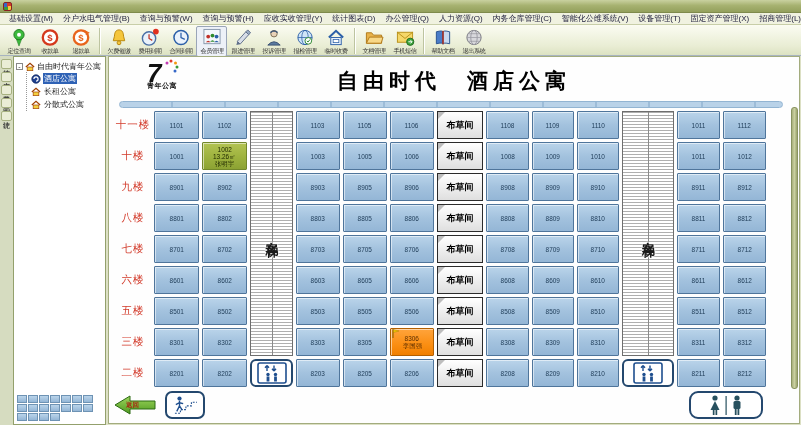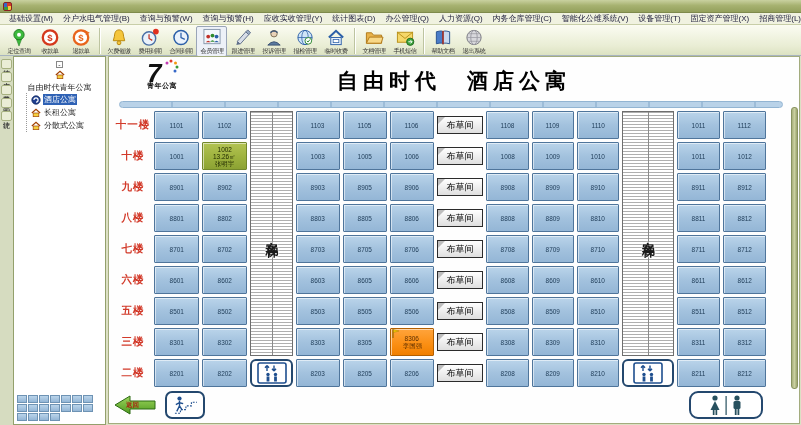--- a/index.html
+++ b/index.html
@@ -34,21 +34,21 @@
   
   .vtabs { position:absolute; left:0; top:56px; width:13px; bottom:0; background:#D6DCC0;
     display:flex; flex-direction:column; gap:3px; padding-top:3px; align-items:center; }
   .vtab { writing-mode:vertical-rl; font-size:7px; color:#333; background:#EAEDD6;
     border:1px solid #A6B080; border-radius:2px; padding:4px 0; width:11px; text-align:center; cursor:pointer; }
 
   
   .sidebar { position:absolute; left:13px; top:56px; width:93px; bottom:0; background:#FFFFFF;
     border:1px solid #93A06C; }
   .tree { padding:4px 2px; font-size:8px; color:#222; }
-  .tree-root { display:flex; align-items:center; gap:2px; white-space:nowrap;flex-direction:column; }
+  .tree-root { display:flex; align-items:center; gap:2px; white-space:nowrap; }
   .expander { width:7px; height:7px; border:1px solid #888; background:#fff; font-size:7px; line-height:5px;
     text-align:center; color:#333; flex:0 0 auto; }
   .tree-kids { margin-left:10px; border-left:1px dotted #999; }
   .tree-item { display:flex; align-items:center; gap:2px; padding:1px 0 1px 4px; white-space:nowrap; cursor:pointer; }
   .tree-item .tlbl { padding:0 1px; }
   .tree-item.selected .tlbl { background:#2F62B5; color:#fff; }
   .ticn { width:10px; height:10px; flex:0 0 auto; }
   .ticn svg { width:100%; height:100%; }
 
   .minimap { position:absolute; left:3px; bottom:3px; display:flex; flex-direction:column; gap:1px; }
@@ -72,34 +72,34 @@
     background:repeating-linear-gradient(90deg,#B9D2E8 0 51px,#9DBCD8 51px 53px); }
 
   .vstrip { position:absolute; right:1px; top:50px; bottom:34px; width:7px; border-radius:3px;
     background:linear-gradient(90deg,#A8B07C,#C9CfA0 50%,#9AA36C); border:1px solid #899360; cursor:pointer; }
 
   
   .grid { position:absolute; left:6px; top:54px; display:grid;
     grid-template-columns:36px 45px 45px 43px 44px 44px 44px 46px 43px 42px 42px 52px 43px 43px;
     grid-auto-rows:28px; column-gap:3px; row-gap:3px; }
   .floor-label { display:flex; align-items:center; justify-content:center;
-    color:#D23A2A; font-weight:bold; font-size:10.5px; letter-spacing:1px; }
+    color:#D23A2A; font-weight:normal; font-size:10.5px; letter-spacing:1px; }
   .room-cell { position:relative; border:1px solid #4F759B; border-radius:1px;
     background:linear-gradient(180deg,#BAD4EA 0%,#A3C2DE 50%,#94B6D6 100%);
     box-shadow:inset 1px 1px 0 rgba(255,255,255,.55);
     display:flex; flex-direction:column; align-items:center; justify-content:center;
     font-size:7px; color:#23405C; cursor:pointer; line-height:7px; }
   .room-cell.green { background:linear-gradient(180deg,#B3C352 0%,#9DB23E 55%,#8CA233 100%); border-color:#72872B; color:#222B00; }
   .room-cell.orange { background:linear-gradient(180deg,#FFA43C 0%,#FB8E12 60%,#F07F00 100%); border-color:#B35F00; color:#5A2D00; }
   .room-cell .rline { transform:scale(.92); white-space:nowrap; }
   .flag { position:absolute; left:1px; top:0; width:8px; height:9px; }
 
-  .linen { position:relative; align-self:center; height:18px; border:1px solid #2B2B2B;
+  .linen { position:relative; align-self:center; height:28px; border:1px solid #2B2B2B;
     background:linear-gradient(180deg,#FFFFFF,#DFDFDF); display:flex; align-items:center; justify-content:center;
-    font-size:9px; font-weight:normal; color:#000; cursor:pointer; }
+    font-size:9px; font-weight:bold; color:#000; cursor:pointer; }
   .linen::before { content:""; position:absolute; left:0; top:0; width:0; height:0;
     border-top:7px solid #BDBDBD; border-right:7px solid transparent; }
 
   .shaft { position:relative; border:1px solid #6E6E6E;
     background:repeating-linear-gradient(180deg,#AFAFAF 0 1px,#FFFFFF 1px 3px); }
   .shaft::after { content:""; position:absolute; left:50%; top:0; bottom:0; width:1px; background:#8A8A8A; }
   .shaft .shaft-label { position:absolute; left:50%; top:50%; transform:translate(-50%,-50%);
     writing-mode:vertical-rl; font-size:13px; font-weight:bold; color:#1A1A1A; letter-spacing:3px;
     text-shadow:0 0 2px #fff,0 0 2px #fff,0 0 2px #fff; z-index:2; }
   .elev-box { align-self:stretch; border:2px solid #24486E; border-radius:6px; background:#fff;

